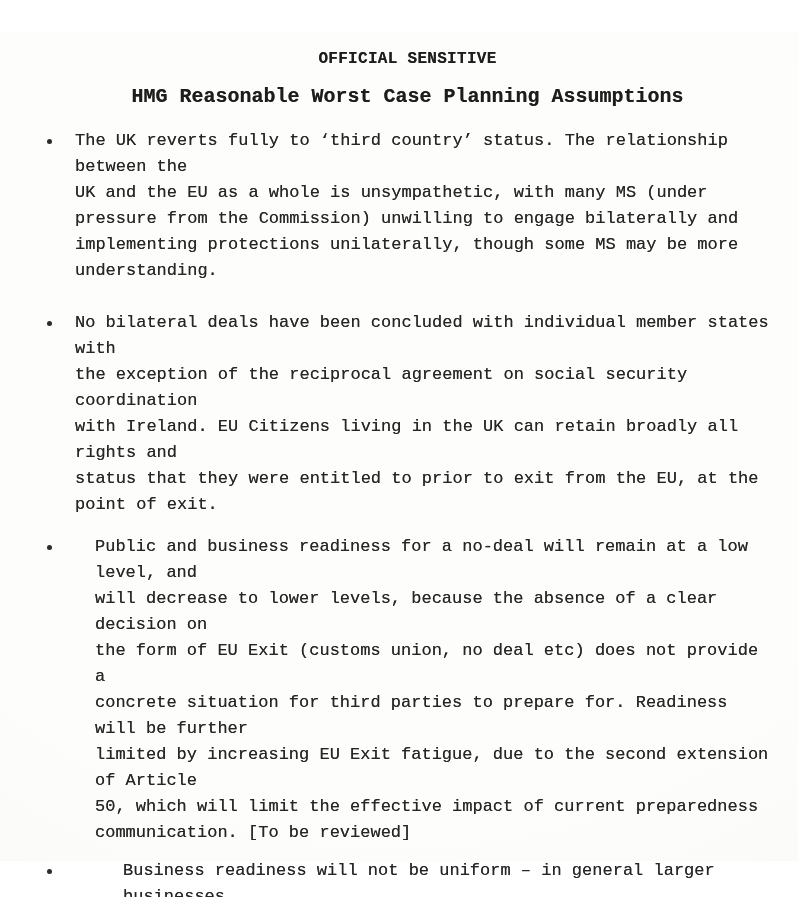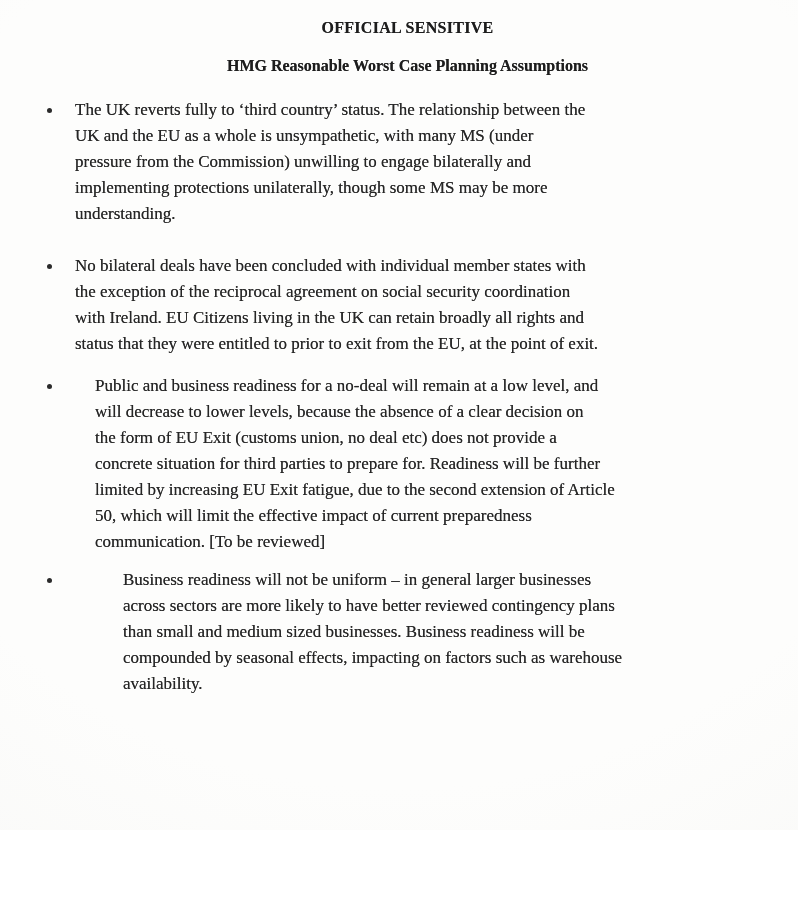--- a/index.html
+++ b/index.html
@@ -11,22 +11,23 @@
     background: #ffffff;
   }
   .page {
     position: relative;
     width: 798px;
     height: 830px;
     box-sizing: border-box;
     padding: 18px 28px 0 45px;
     background:
       radial-gradient(ellipse 120% 100% at 50% 40%, #fdfdfc 55%, #f7f7f5 100%);
-    font-family: Liberation Serif, serif;
+    font-family: Liberation Mono, monospace;
     color: #242424;
+    margin-top: 31px;
   }
   .scan-soft {
     text-shadow: 0 0 0.6px rgba(40,40,40,0.75);
   }
   .classification {
     text-align: center;
     font-weight: bold;
     font-size: 16px;
     line-height: 20px;
     letter-spacing: 0.3px;
@@ -37,21 +38,21 @@
     text-align: center;
     font-weight: bold;
     font-size: 20px;
     line-height: 22px;
     color: #1d1d1d;
   }
   .doc-subtitle, .doc-date {
     margin-top: 17px;
     text-align: center;
     font-weight: bold;
-    font-size: 16px;
+    font-size: 20px;
     line-height: 22px;
     color: #1d1d1d;
   }
   .bullet-list {
     margin-top: 20px;
   }
   .bullet-item {
     display: flex;
     align-items: flex-start;
   }

